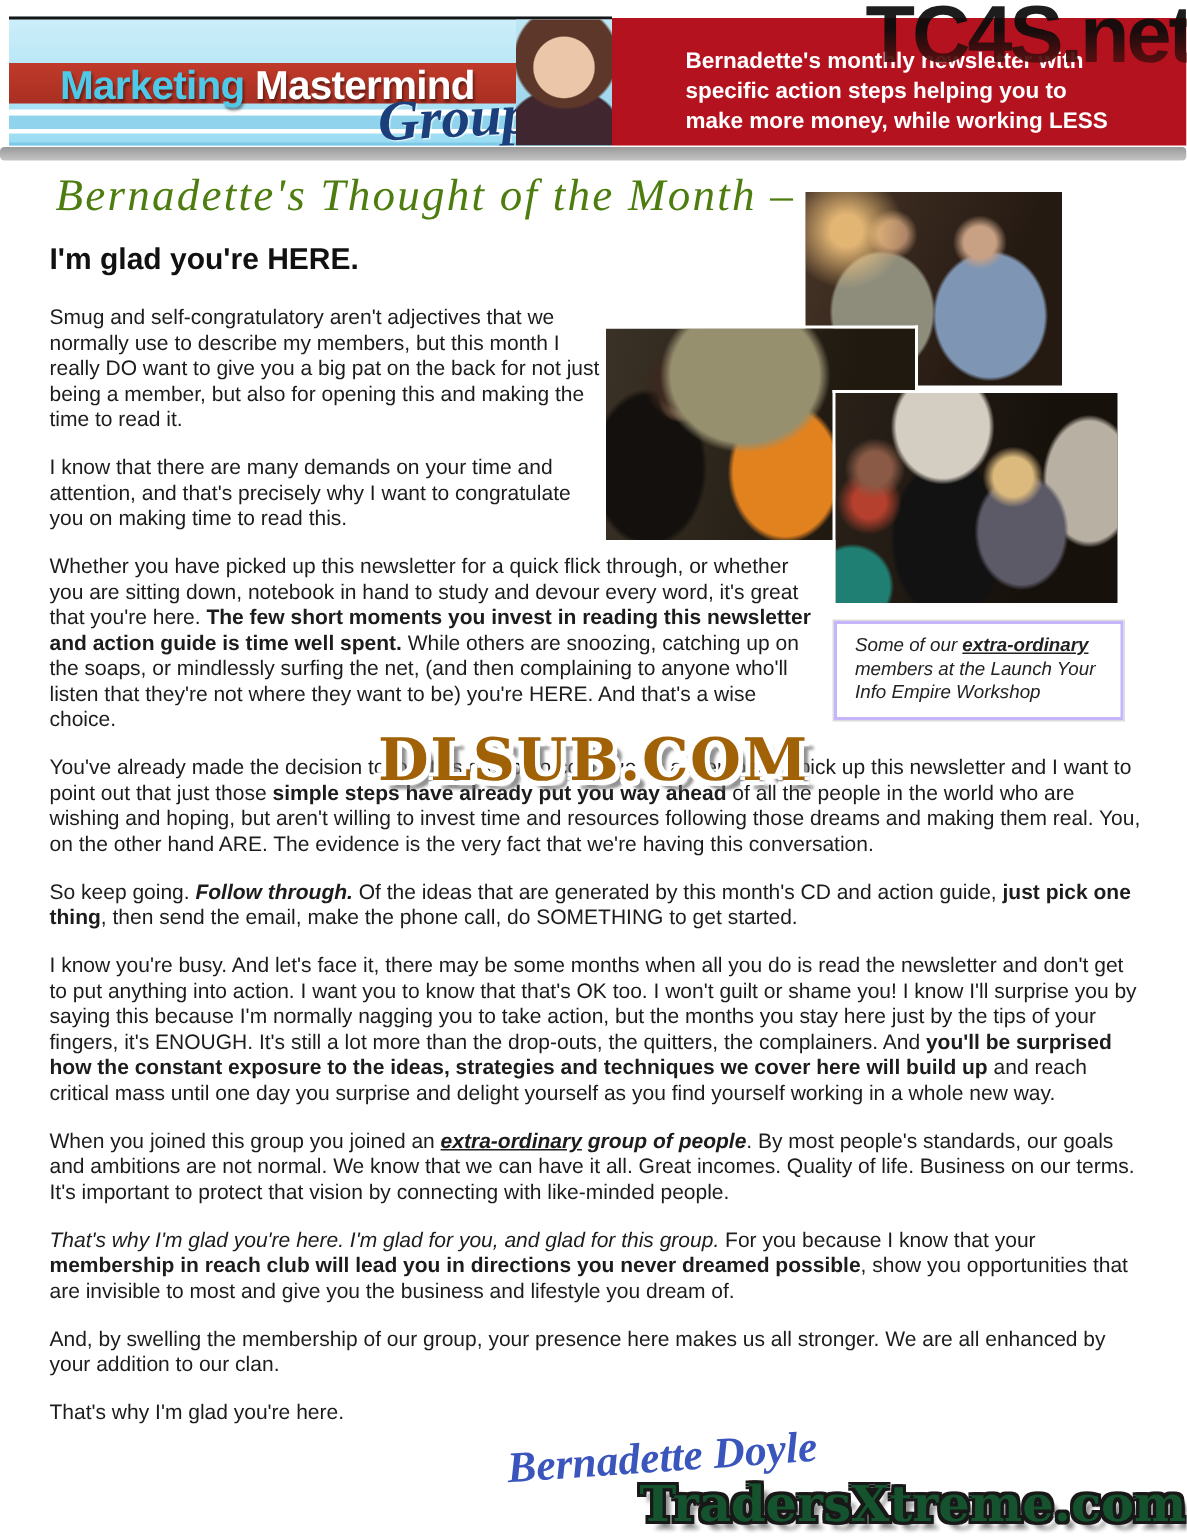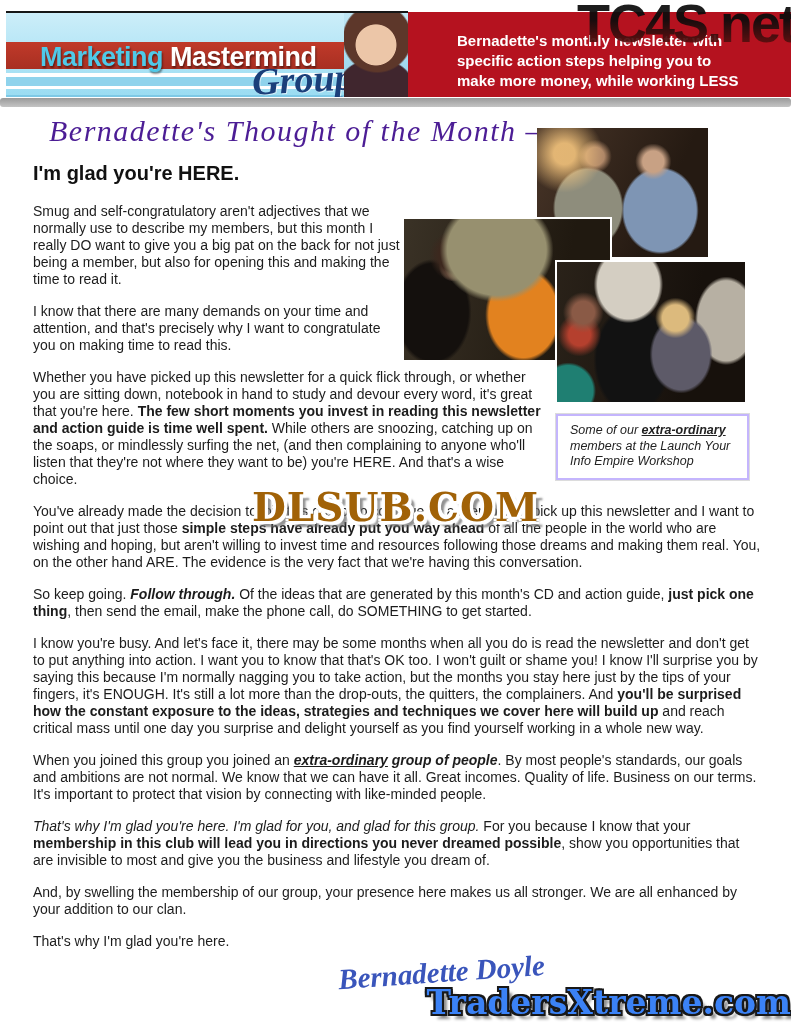--- a/index.html
+++ b/index.html
@@ -73,34 +73,34 @@
     font-family:"DejaVu Serif", serif;font-weight:bold;font-size:39px;
     letter-spacing:1px;color:#a16207;
     text-shadow:
       3px 3px 0 #fff,-3px -3px 0 #fff,3px -3px 0 #fff,-3px 3px 0 #fff,
       3px 0 0 #fff,-3px 0 0 #fff,0 3px 0 #fff,0 -3px 0 #fff,
       6px 6px 2px rgba(110,110,110,.75);
   }
   .wm-bottom{
     position:absolute;right:0px;top:983px;z-index:50;
     font-family:"DejaVu Serif", serif;font-weight:bold;font-size:33px;
-    color:#3b82f6;
+    color:#14532d;
     text-shadow:
       2px 2px 0 #181818,-2px -2px 0 #181818,2px -2px 0 #181818,-2px 2px 0 #181818,
       2px 0 0 #181818,-2px 0 0 #181818,0 2px 0 #181818,0 -2px 0 #181818,
       5px 5px 3px rgba(0,0,0,.45);
   }
   
   .content{
     position:absolute;left:33px;top:112px;width:729px;z-index:2;
   }
   .title{
     font-family:"Liberation Serif", serif;font-style:italic;
-    font-size:30px;letter-spacing:1.5px;color:#4c1d95;
-    margin:2px 0 14px 16px;font-weight:normal;
+    font-size:30px;letter-spacing:1.5px;color:#4d7c0f;
+    margin:2px 0 14px 4px;font-weight:normal;
   }
   .subtitle{
     font-size:20px;font-weight:bold;color:#111;margin:0 0 18px 0;
   }
   p.body-p{font-size:14px;line-height:17px;margin:0 0 15px 0;color:#1c1c1c;}
   p.w-narrow{width:372px;}
   p.w-mid{width:516px;}
   p.w-full{width:729px;}
   .r-b{font-weight:bold;}
   .r-i{font-style:italic;}
@@ -187,18 +187,18 @@
 <div class="content">
   <h1 class="title">Bernadette's Thought of the Month –</h1>
   <h2 class="subtitle">I'm glad you're HERE.</h2>
   <p class="body-p w-narrow"><span>Smug and self-congratulatory aren't adjectives that we normally use to describe my members, but this month I really DO want to give you a big pat on the back for not just being a member, but also for opening this and making the time to read it.</span></p>
   <p class="body-p w-narrow"><span>I know that there are many demands on your time and attention, and that's precisely why I want to congratulate you on making time to read this.</span></p>
   <p class="body-p w-mid"><span>Whether you have picked up this newsletter for a quick flick through, or whether you are sitting down, notebook in hand to study and devour every word, it's great that you're here. </span><span class="r-b">The few short moments you invest in reading this newsletter and action guide is time well spent.</span><span> While others are snoozing, catching up on the soaps, or mindlessly surfing the net, (and then complaining to anyone who'll listen that they're not where they want to be) you're HERE. And that's a wise choice.</span></p>
   <p class="body-p w-full"><span>You've already made the decision to join this group, to continue as a member, to pick up this newsletter and I want to point out that just those </span><span class="r-b">simple steps have already put you way ahead</span><span> of all the people in the world who are wishing and hoping, but aren't willing to invest time and resources following those dreams and making them real. You, on the other hand ARE. The evidence is the very fact that we're having this conversation.</span></p>
   <p class="body-p w-full"><span>So keep going. </span><span class="r-b r-i">Follow through.</span><span> Of the ideas that are generated by this month's CD and action guide, </span><span class="r-b">just pick one thing</span><span>, then send the email, make the phone call, do SOMETHING to get started.</span></p>
   <p class="body-p w-full"><span>I know you're busy. And let's face it, there may be some months when all you do is read the newsletter and don't get to put anything into action. I want you to know that that's OK too. I won't guilt or shame you! I know I'll surprise you by saying this because I'm normally nagging you to take action, but the months you stay here just by the tips of your fingers, it's ENOUGH. It's still a lot more than the drop-outs, the quitters, the complainers. And </span><span class="r-b">you'll be surprised how the constant exposure to the ideas, strategies and techniques we cover here will build up</span><span> and reach critical mass until one day you surprise and delight yourself as you find yourself working in a whole new way.</span></p>
   <p class="body-p w-full"><span>When you joined this group you joined an </span><span class="r-b r-i r-u">extra-ordinary</span><span class="r-b r-i"> group of people</span><span>. By most people's standards, our goals and ambitions are not normal. We know that we can have it all. Great incomes. Quality of life. Business on our terms. It's important to protect that vision by connecting with like-minded people.</span></p>
-  <p class="body-p w-full"><span class="r-i">That's why I'm glad you're here. I'm glad for you, and glad for this group.</span><span> For you because I know that your </span><span class="r-b">membership in this club will lead you in directions you never dreamed possible</span><span>, show you opportunities that are invisible to most and give you the business and lifestyle you dream of.</span></p>
+  <p class="body-p w-full"><span class="r-i">That's why I'm glad you're here. I'm glad for you, and glad for this group.</span><span> For you because I know that your </span><span class="r-b">membership in reach club will lead you in directions you never dreamed possible</span><span>, show you opportunities that are invisible to most and give you the business and lifestyle you dream of.</span></p>
   <p class="body-p w-full"><span>And, by swelling the membership of our group, your presence here makes us all stronger. We are all enhanced by your addition to our clan.</span></p>
   <p class="body-p w-full"><span>That's why I'm glad you're here.</span></p>
 </div>
 
 <div class="signature">Bernadette Doyle</div>
 
 </body></html>

